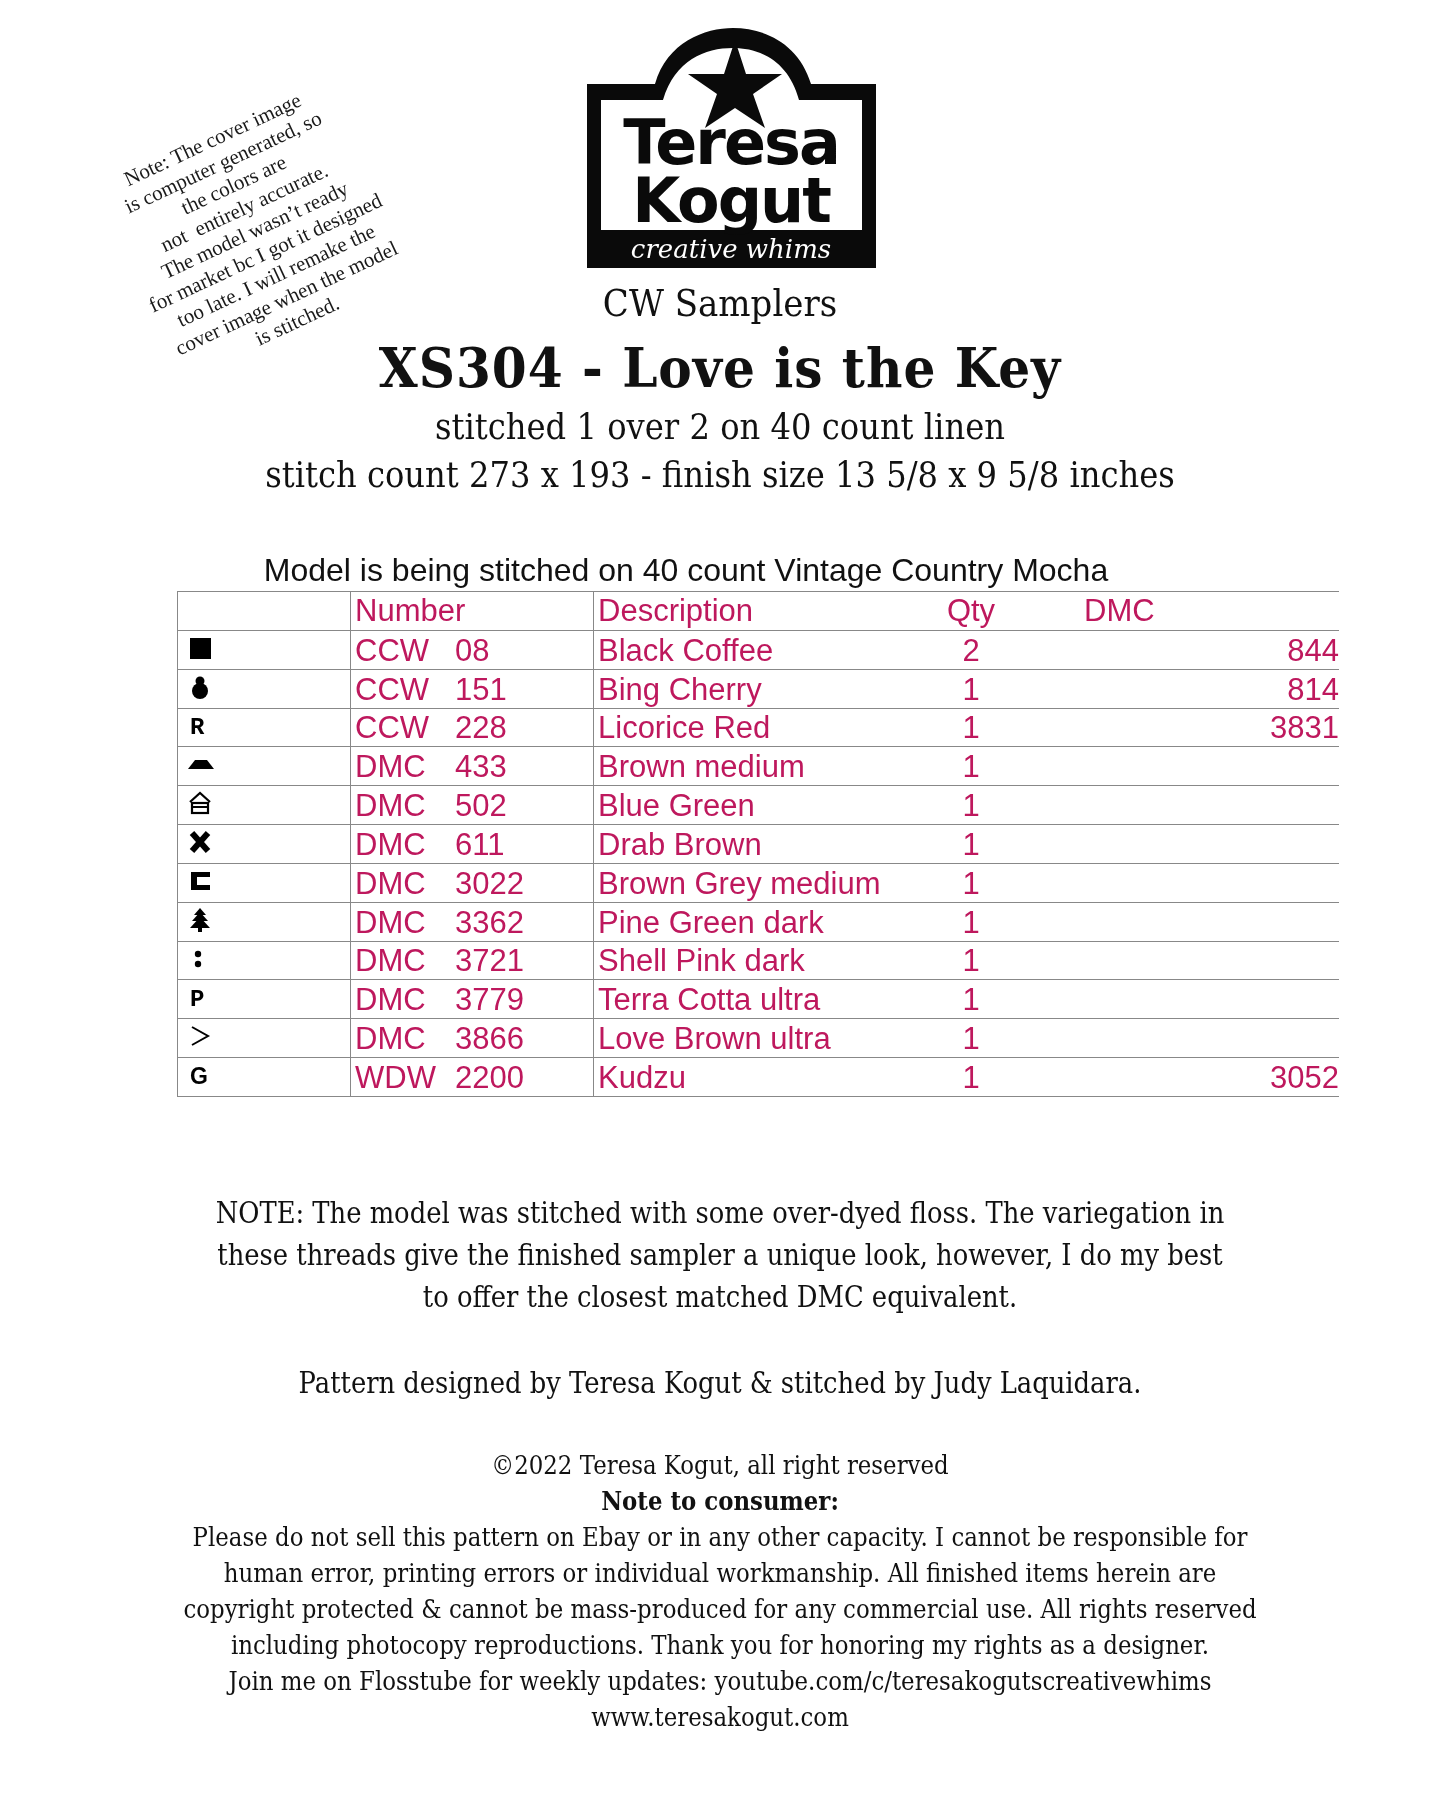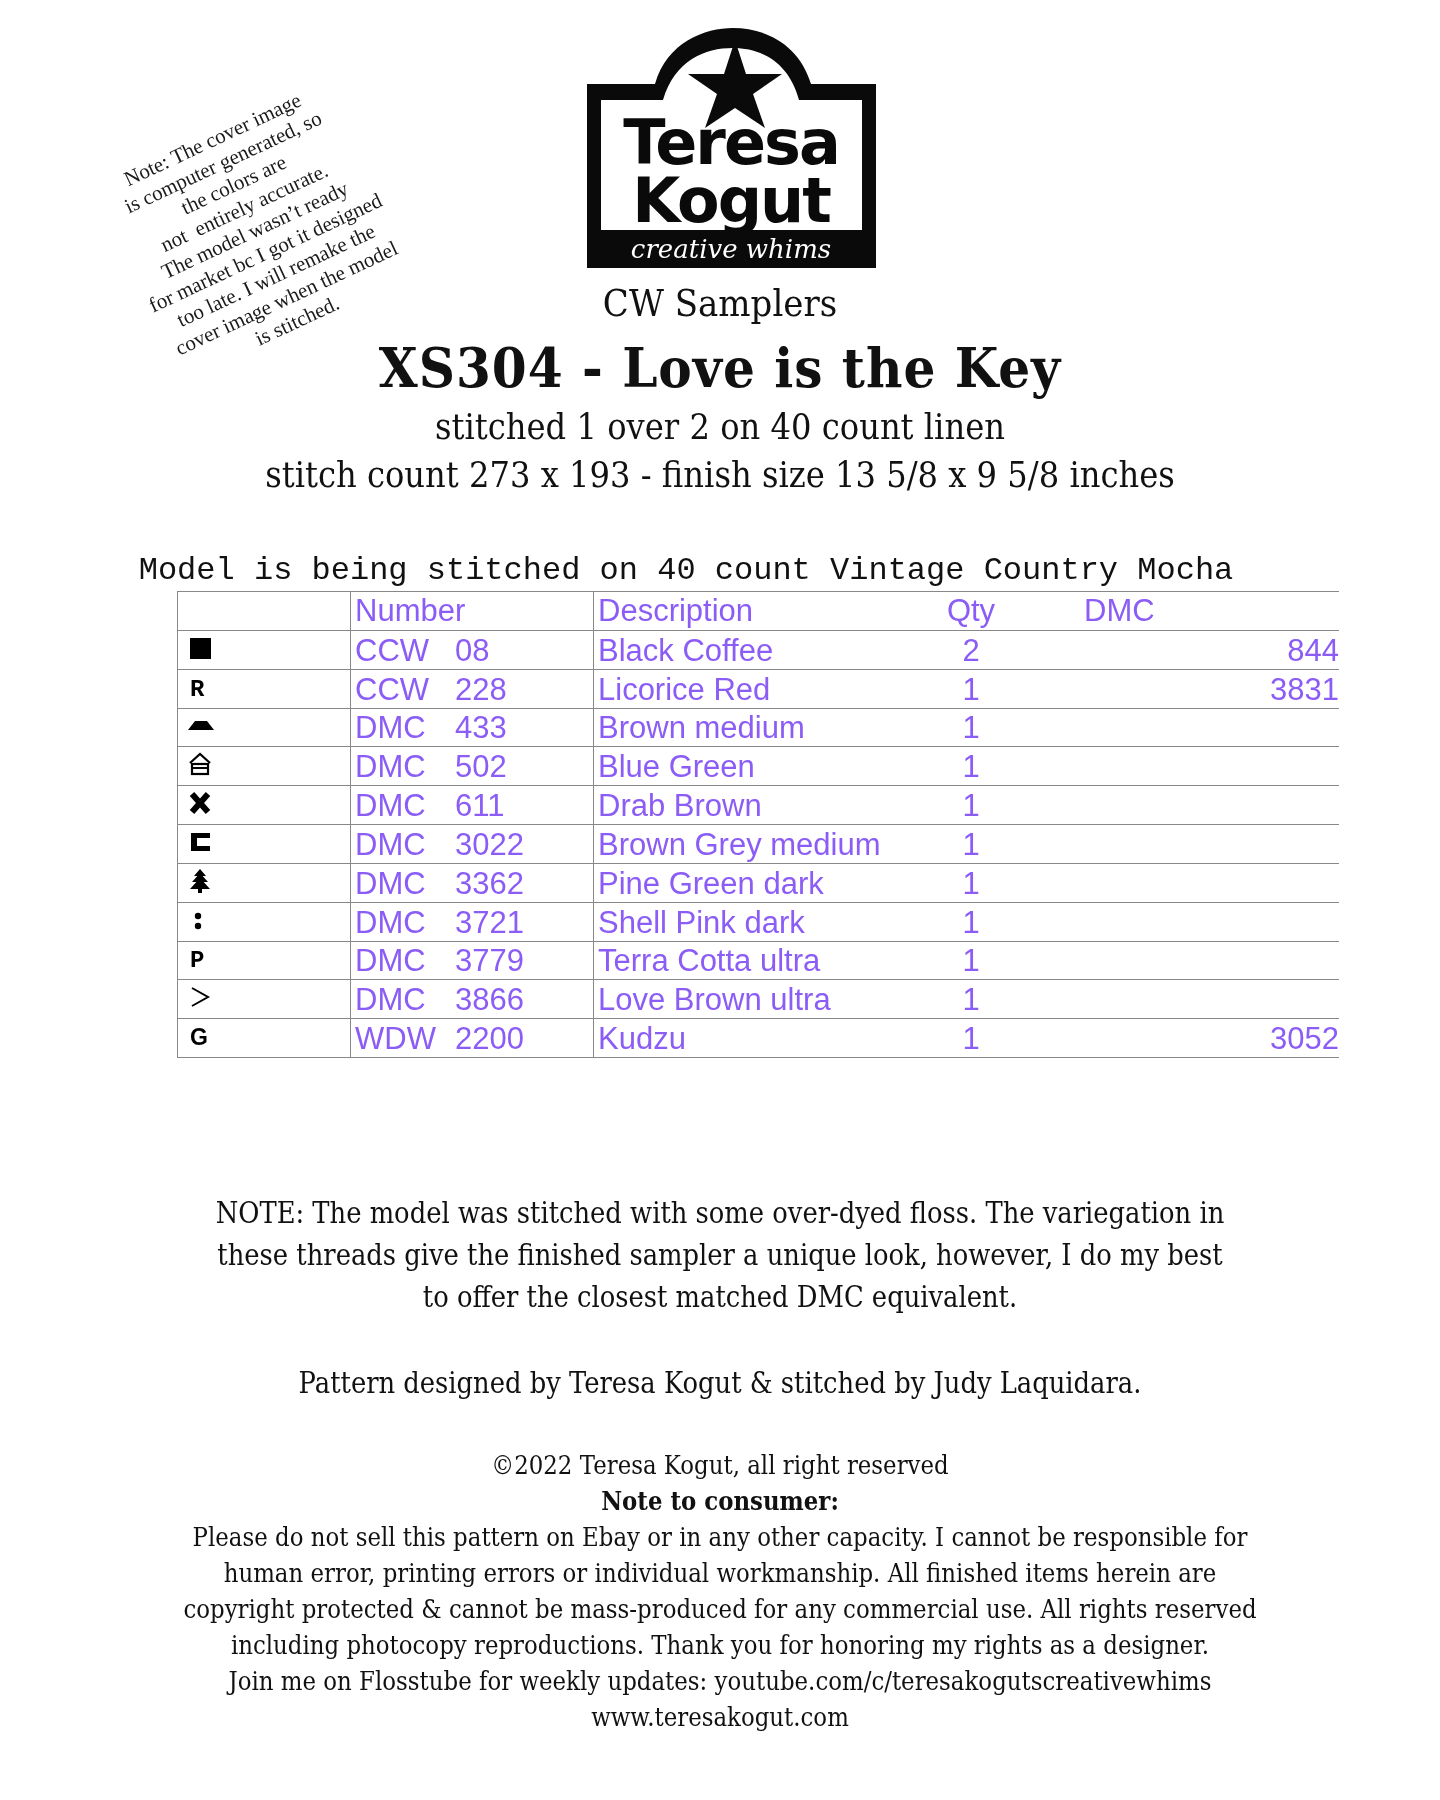--- a/index.html
+++ b/index.html
@@ -10,24 +10,24 @@
   .rot-note div { white-space:pre; }
 
   .logo { position:absolute; left:585px; top:22px; width:293px; height:248px; }
   .logo svg { width:100%; height:100%; display:block; }
 
   .brand-line { position:absolute; left:0; width:1440px; top:282px; text-align:center; font-family:"DejaVu Serif", serif; font-size:37px; letter-spacing:0px; transform:scaleX(0.92); }
   .title { position:absolute; left:0; width:1440px; top:336px; text-align:center; font-family:"DejaVu Serif", serif; font-weight:bold; font-size:54px; transform:scaleX(0.93); letter-spacing:1px; }
   .sub1 { position:absolute; left:0; width:1440px; top:407px; text-align:center; font-family:"DejaVu Serif", serif; font-size:35px; transform:scaleX(0.92); }
   .sub2 { position:absolute; left:0; width:1440px; top:455px; text-align:center; font-family:"DejaVu Serif", serif; font-size:35px; transform:scaleX(0.92); }
 
-  .model-line { position:absolute; left:0; width:1440px; top:552px; text-align:center; font-family:Liberation Mono, monospace; font-size:32px; padding-left:-40px; }
+  .model-line { position:absolute; left:0; width:1440px; top:552px; text-align:center; font-family:Liberation Sans, sans-serif; font-size:32px; padding-left:-40px; }
   .model-line span { position:relative; left:-34px; }
 
-  .floss-table { position:absolute; left:177px; top:591px; border-collapse:collapse; font-family:"Liberation Sans", sans-serif; font-size:31px; color:#8b5cf6; }
+  .floss-table { position:absolute; left:177px; top:591px; border-collapse:collapse; font-family:"Liberation Sans", sans-serif; font-size:31px; color:#be185d; }
   .floss-table td, .floss-table th { padding:0; font-weight:normal; border-top:1.5px solid #888; border-bottom:1.5px solid #888; height:37px; line-height:37px; vertical-align:bottom; white-space:pre; }
   .floss-table thead th { height:33px; line-height:38px; text-align:left; }
   .c-sym { width:162px; border-left:1.5px solid #888; border-right:1.5px solid #888; padding-left:10px !important; }
   .c-num { width:238px; border-right:1.5px solid #888; padding-left:4px !important; }
   .c-desc { width:318px; padding-left:4px !important; }
   .c-qty { width:110px; text-align:center !important; }
   .c-dmc { width:255px; text-align:right; padding-left:58px !important; }
   .floss-table thead .c-qty { text-align:center !important; }
   .num-code { display:inline-block; width:100px; }
   .sym { display:inline-block; width:26px; height:26px; vertical-align:middle; margin-bottom:8px; }
@@ -86,20 +86,30 @@
       <td class="c-sym"><span class="sym"><svg viewBox="0 0 26 26">
               <rect x="2" y="3" width="21" height="21" fill="#000"></rect>
             </svg></span></td>
       <td class="c-num"><span class="num-code">CCW</span><span>08</span></td>
       <td class="c-desc">Black Coffee</td>
       <td class="c-qty">2</td>
       <td class="c-dmc">844</td>
     </tr>
     <tr>
       <td class="c-sym"><span class="sym"><svg viewBox="0 0 26 26">
+              <circle cx="12" cy="7" r="4.5" fill="#000"></circle>
+              <circle cx="12" cy="17" r="8" fill="#000"></circle>
+            </svg></span></td>
+      <td class="c-num"><span class="num-code">CCW</span><span>151</span></td>
+      <td class="c-desc">Bing Cherry</td>
+      <td class="c-qty">1</td>
+      <td class="c-dmc">814</td>
+    </tr>
+    <tr>
+      <td class="c-sym"><span class="sym"><svg viewBox="0 0 26 26">
               <text x="2" y="22" font-family="Liberation Mono, monospace" font-weight="bold" font-size="24" fill="#000">R</text>
             </svg></span></td>
       <td class="c-num"><span class="num-code">CCW</span><span>228</span></td>
       <td class="c-desc">Licorice Red</td>
       <td class="c-qty">1</td>
       <td class="c-dmc">3831</td>
     </tr>
     <tr>
       <td class="c-sym"><span class="sym"><svg viewBox="0 0 26 26">
               <polygon points="7,9 19,9 26,18 0,18" fill="#000"></polygon>

